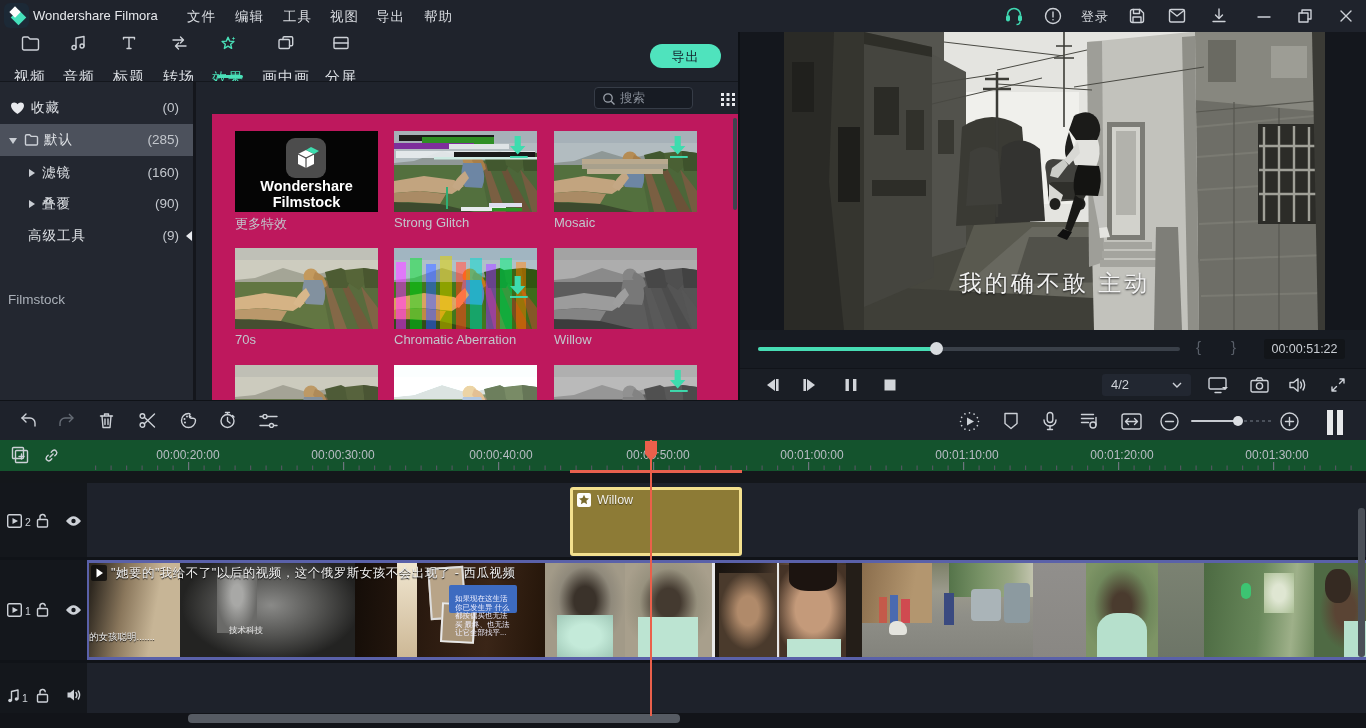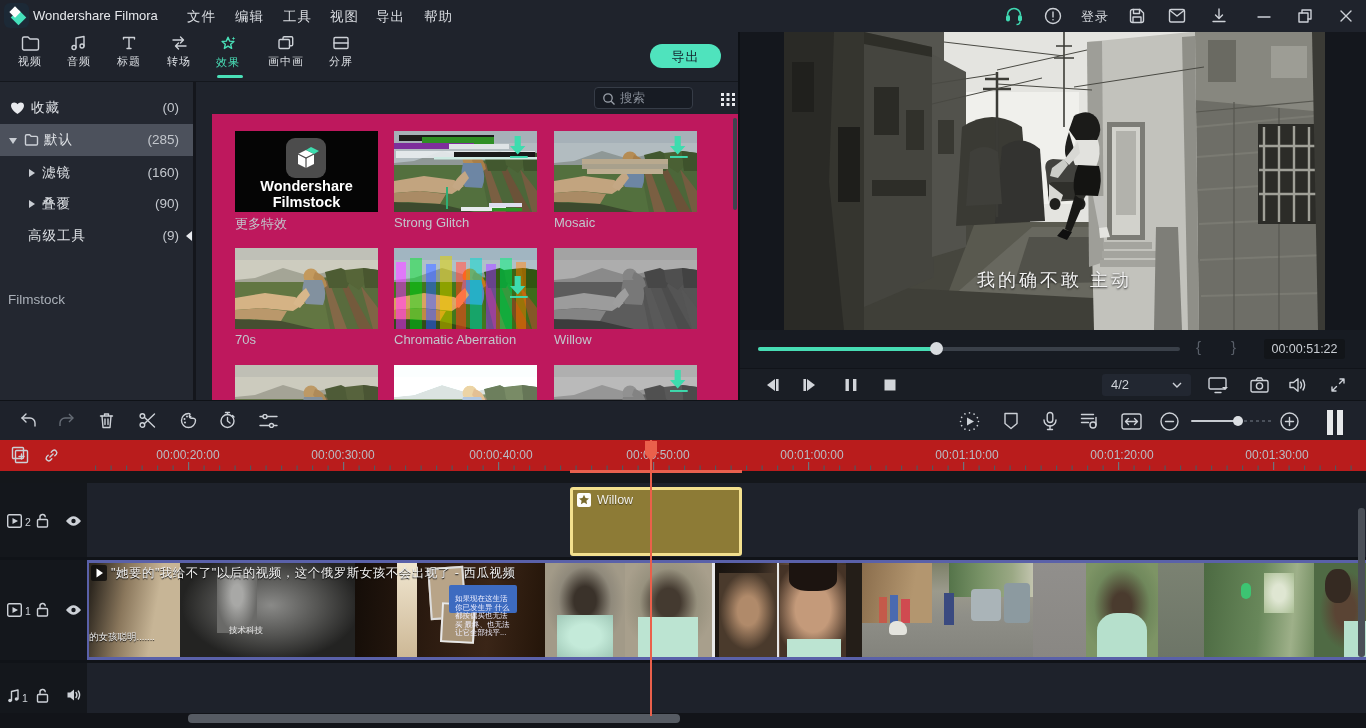--- a/index.html
+++ b/index.html
@@ -8,21 +8,21 @@
 
 #titlebar{left:0;top:0;width:1366px;height:32px;background:#1f232c}
 #logo{left:4px;top:3px;width:25px;height:25px;border-radius:6px;background:#1c2936}
 #logo .d1{left:7px;top:5px;width:8px;height:8px;background:#fdfdfd;transform:rotate(45deg);z-index:2}
 #logo .d2{left:9px;top:9px;width:11px;height:11px;background:#45e0bb;transform:rotate(45deg)}
 #apptitle{left:33px;top:0;height:32px;line-height:32px;color:#e6e8ec;font-size:13px}
 .menu{top:0;height:32px;line-height:33px;color:#d9dce1;font-size:13.5px;letter-spacing:1px}
 
 #tabbar{left:0;top:32px;width:740px;height:50px;background:#1f232c}
 .tab{top:3px;text-align:center;color:#dcdfe4}
-.tab .lbl{display:block;margin-top:3px;font-size:11px;letter-spacing:1px}
+.tab .lbl{display:block;margin-top:17px;font-size:15px;letter-spacing:1px}
 .tab svg{display:block;margin:0 auto}
 #tab-fx,#tab-fx .lbl{color:#4ae0b8}
 #fxline{left:217px;top:43px;width:26px;height:3px;background:#4ae0b8;border-radius:2px}
 #exportbtn{left:650px;top:12px;width:71px;height:24px;border-radius:12px;background:#4fe3bd;color:#14222c;font-size:13px;text-align:center;line-height:25px;letter-spacing:1px}
 #hsplit{left:0;top:81px;width:740px;height:1px;background:#14171d}
 
 #sidebar{left:0;top:82px;width:193px;height:318px;background:#232730}
 .srow{left:0;width:193px;height:32px;color:#dfe2e6;font-size:13.5px}
 .srow .cnt{position:absolute;right:14px;top:0;line-height:32px;color:#c3c7cd}
 .srow .txt{position:absolute;top:0;line-height:32px;letter-spacing:1px}
@@ -37,31 +37,31 @@
 #searchbox{left:382px;top:5px;width:99px;height:22px;border-radius:4px;background:#171b23;border:1px solid #363c47;color:#878d97;font-size:12.5px;line-height:21px}
 #gridicon{left:509px;top:11px;width:14px;height:13px}
 .tile{width:143px;height:81px;overflow:hidden}
 .tile svg{display:block}
 .tlabel{color:#c2c6cc;font-size:13px}
 .dla{position:absolute;right:7px;top:5px;width:20px;height:29px}
 
 #preview{left:740px;top:32px;width:626px;height:368px;background:#14171d}
 #pvsplit{left:738px;top:32px;width:2px;height:368px;background:#0d1015}
 #video{left:44px;top:0px;width:541px;height:298px;background:#777;overflow:hidden}
-#subtitle{left:0;top:236px;width:541px;text-align:center;color:#f2f2f2;font-size:18px;letter-spacing:3px;text-shadow:0 1px 2px rgba(0,0,0,.8)}
+#subtitle{left:0;top:236px;width:541px;text-align:center;color:#f2f2f2;font-size:23px;letter-spacing:3px;text-shadow:0 1px 2px rgba(0,0,0,.8)}
 #seekrow{left:0;top:298px;width:626px;height:38px;background:#171b22}
 #seektrack{left:18px;top:17px;width:422px;height:4px;border-radius:2px;background:#3a4049}
 #seekfill{left:18px;top:17px;width:178px;height:4px;border-radius:2px;background:#47ddb4}
 #seekknob{left:190px;top:12px;width:13px;height:13px;border-radius:7px;background:#d9dce0}
 .brkt{top:8px;color:#595f69;font-size:15px}
 #timebox{left:524px;top:9px;width:81px;height:20px;background:#121519;border-radius:3px;color:#caced4;font-size:12.5px;text-align:center;line-height:20px}
 #transport{left:0;top:336px;width:626px;height:32px;background:#1a1e25;border-top:1px solid #11141a}
 
 #ttools{left:0;top:400px;width:1366px;height:40px;background:#1e222b;border-top:1px solid #0f1217}
-#ruler{left:0;top:440px;width:1366px;height:31px;background:#b91c1c;color:#b9bdc5;font-size:12px}
+#ruler{left:0;top:440px;width:1366px;height:31px;background:#14532d;color:#b9bdc5;font-size:12px}
 .rlbl{top:8px;width:90px;text-align:center}
 #redext{left:570px;top:470px;width:172px;height:2.5px;background:#e8604e}
 #gapband{left:0;top:471px;width:1366px;height:12px;background:#14171b}
 .thead{left:0;width:87px;background:#14171c}
 .tlane{left:87px;width:1279px;background:#1e222b}
 #track2h{top:483px;height:74px}#track2l{top:483px;height:74px}
 #sep1{left:0;top:557px;width:1366px;height:3px;background:#101318}
 #track1h{top:560px;height:100px}#track1l{top:560px;height:100px}
 #sep2{left:0;top:660px;width:1366px;height:3px;background:#101318}
 #track3h{top:663px;height:50px}#track3l{top:663px;height:50px}

